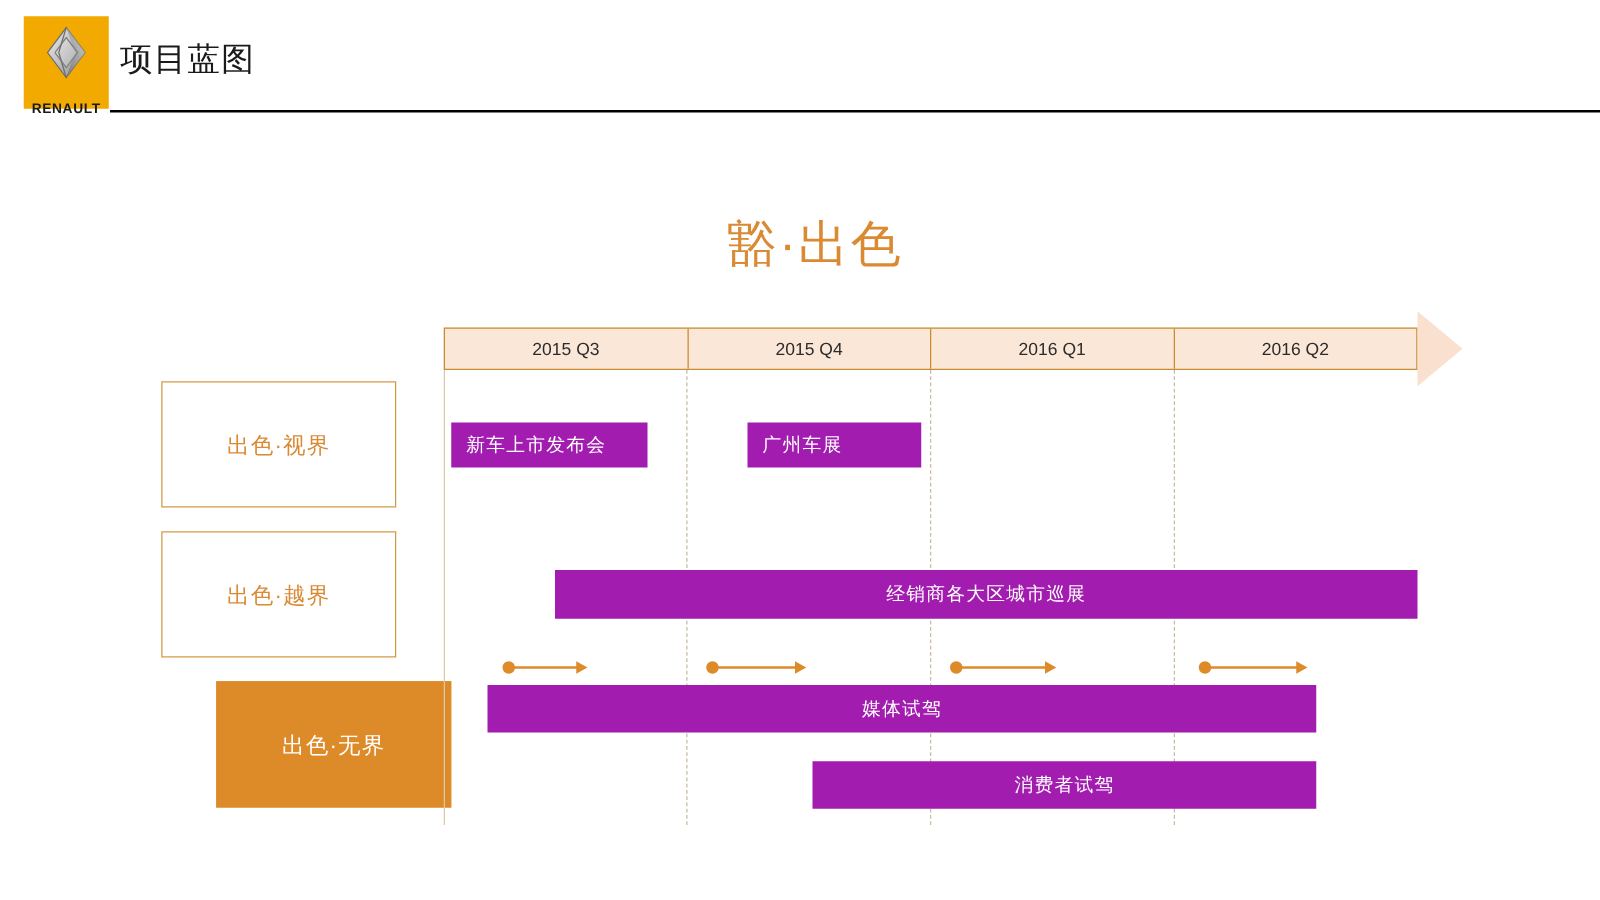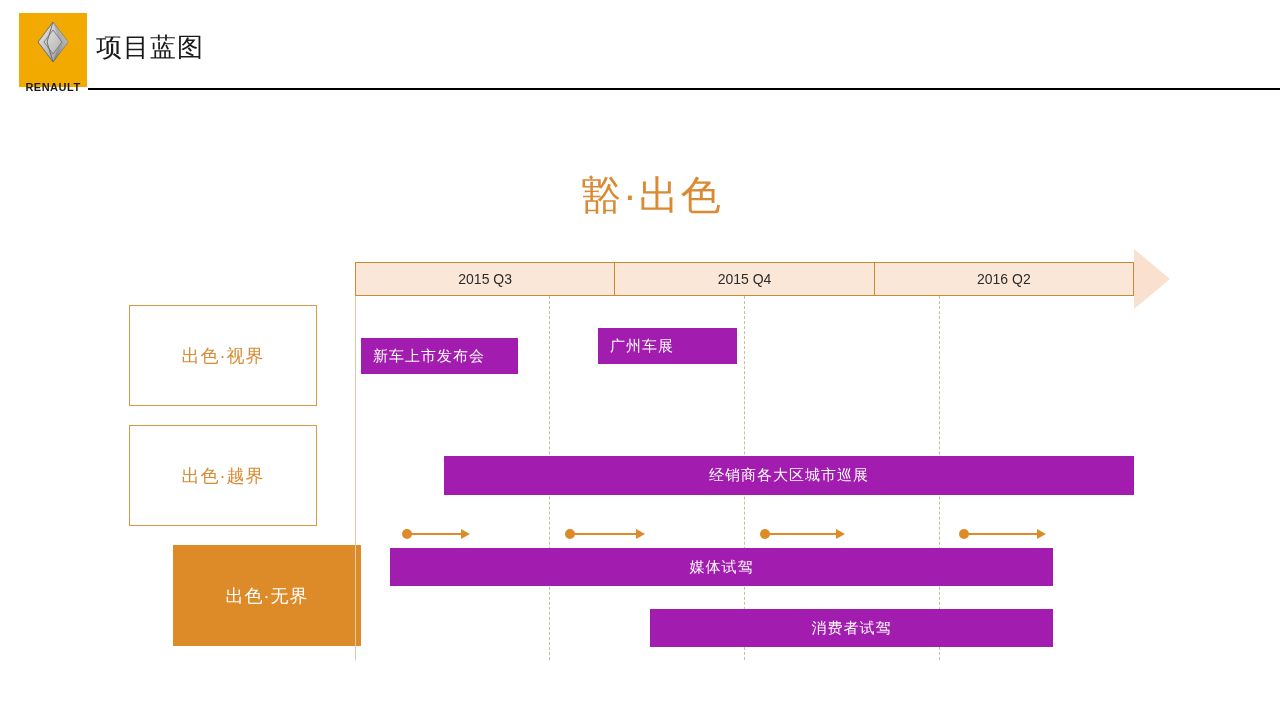--- a/index.html
+++ b/index.html
@@ -174,21 +174,21 @@
     color: #ffffff;
     font-size: 15px;
     letter-spacing: 1px;
     box-sizing: border-box;
   }
   .task-bar.gray { background: #a21caf; }
   .task-bar.orange { background: #a21caf; }
   .task-bar.left-pad { justify-content: flex-start; padding-left: 12px; }
 
   #bar-launch   { left: 361px;  top: 338px; width: 157px; height: 36px; }
-  #bar-autoshow { left: 598px;  top: 328px; width: 139px; height: 36px; }
+  #bar-autoshow { left: 598px;  top: 338px; width: 139px; height: 36px; }
   #bar-roadshow { left: 444px;  top: 456px; width: 690px; height: 39px; }
   #bar-media    { left: 390px;  top: 548px; width: 663px; height: 38px; }
   #bar-consumer { left: 650px;  top: 609px; width: 403px; height: 38px; }
 
   
   .arrow-marker {
     position: absolute;
     top: 526px;
     height: 16px;
   }
@@ -277,20 +277,23 @@
 
 <div id="timeline">
   <div id="timeline-header">
     <div class="quarter-cell">
       <span>2015 Q3</span>
     </div>
     <div class="quarter-cell">
       <span>2015 Q4</span>
     </div>
     <div class="quarter-cell">
+      <span>2016 Q1</span>
+    </div>
+    <div class="quarter-cell">
       <span>2016 Q2</span>
     </div>
   </div>
   <div id="timeline-arrowhead"></div>
 </div>
 
 <div id="grid-left"></div>
 <div id="grid-d1" class="grid-dashed"></div>
 <div id="grid-d2" class="grid-dashed"></div>
 <div id="grid-d3" class="grid-dashed"></div>

